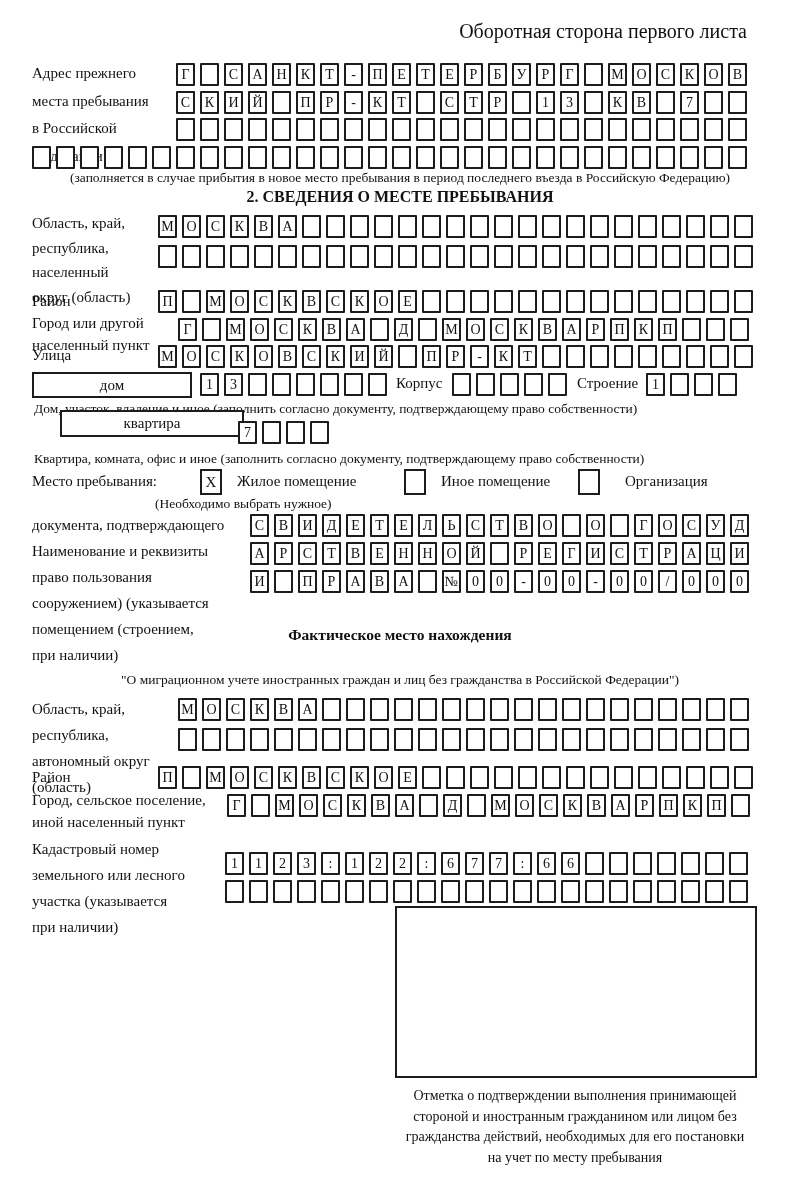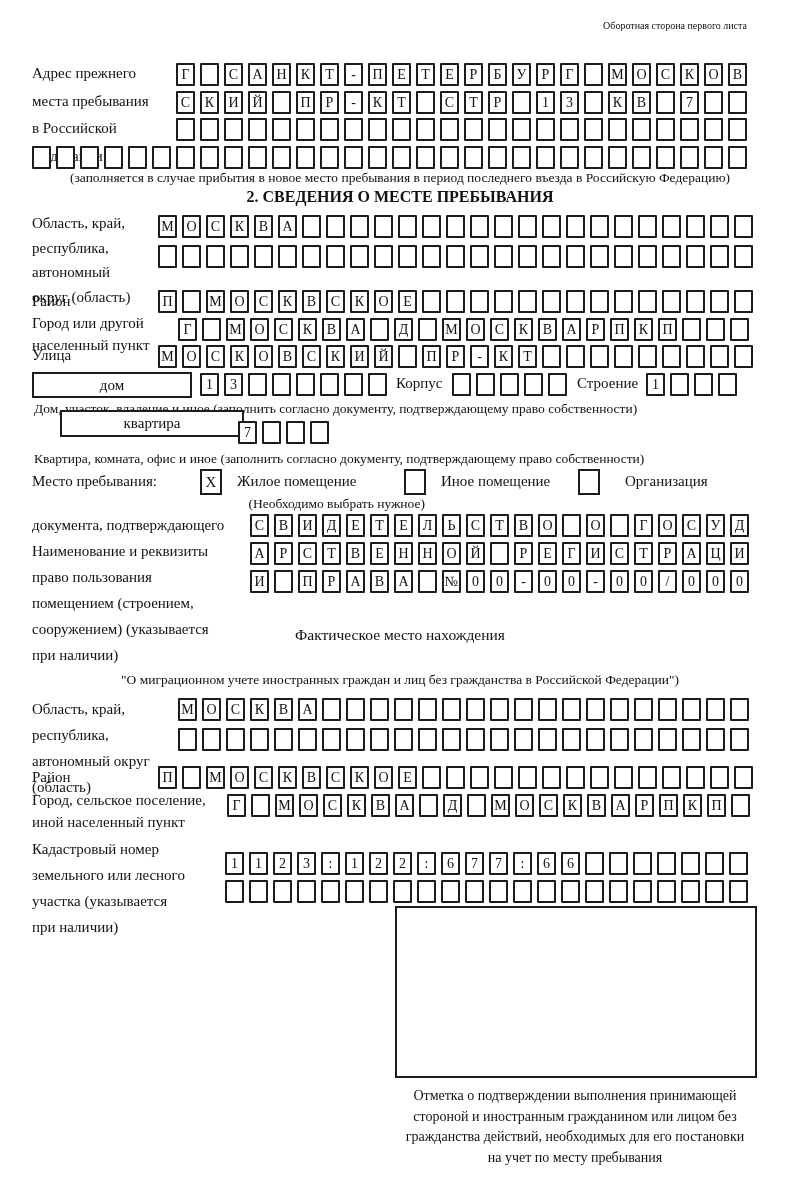--- a/index.html
+++ b/index.html
@@ -4,25 +4,25 @@
 <style>
   * { margin:0; padding:0; box-sizing:border-box; }
   html,body { background:#ffffff; }
   body {
     width:800px; height:1180px; position:relative;
     font-family:"Liberation Serif","DejaVu Serif",serif;
     color:#111111;
   }
   .page { position:absolute; left:0; top:0; width:800px; height:1180px; background:#ffffff; }
   .abs { position:absolute; }
-  .note { font-size:10px; white-space:nowrap; }
+  .note { font-size:20px; white-space:nowrap; }
   .lbl { font-size:15px; }
   .cap { font-size:13.5px; white-space:nowrap; }
   .title { font-size:16px; font-weight:bold; text-align:center; }
-  .subtitle { font-size:15.5px; font-weight:normal; text-align:center; }
+  .subtitle { font-size:15.5px; font-weight:bold; text-align:center; }
   .center { left:0; width:800px; text-align:center; }
   .cellrow { display:flex; gap:5px; }
   .cell {
     flex:none; width:19px; height:23px;
     border:2px solid #1c1c1c; border-radius:1px;
     display:flex; align-items:center; justify-content:center;
     font-size:14px; line-height:1; background:#fff;
   }
   .cb {
     flex:none; width:22px; height:26px;
@@ -161,21 +161,21 @@
       <span class="cell"></span>
       <span class="cell"></span>
     </div>
   <div class="abs cap center" style="top:170px;">(заполняется в случае прибытия в новое место пребывания в период последнего въезда в Российскую Федерацию)</div>
 
   <div class="abs title center" style="top:188px;">2. СВЕДЕНИЯ О МЕСТЕ ПРЕБЫВАНИЯ</div>
 
   <div class="abs lbl" style="left:32px; top:211px; width:130px; line-height:24.5px;">
       <div>Область, край,</div>
       <div>республика,</div>
-      <div>автономный</div>
+      <div>населенный</div>
       <div>округ (область)</div>
     </div>
   <div class="abs cellrow" style="left:158px; top:215px;">
       <span class="cell">М</span>
       <span class="cell">О</span>
       <span class="cell">С</span>
       <span class="cell">К</span>
       <span class="cell">В</span>
       <span class="cell">А</span>
       <span class="cell"></span>
@@ -358,28 +358,28 @@
     </div>
   <div class="abs lbl" style="left:237px; top:473px;">Жилое помещение</div>
   <div class="abs cellrow" style="left:404px; top:469px;">
       <span class="cb"></span>
     </div>
   <div class="abs lbl" style="left:441px; top:473px;">Иное помещение</div>
   <div class="abs cellrow" style="left:578px; top:469px;">
       <span class="cb"></span>
     </div>
   <div class="abs lbl" style="left:625px; top:473px;">Организация</div>
-  <div class="abs cap" style="left:155px; top:496px; width:270px; text-align:right;">(Необходимо выбрать нужное)</div>
+  <div class="abs cap" style="left:155px; top:496px; width:270px; text-align:left;">(Необходимо выбрать нужное)</div>
 
   <div class="abs lbl" style="left:32px; top:512px; width:215px; line-height:26px;">
       <div>документа, подтверждающего</div>
       <div>Наименование и реквизиты</div>
       <div>право пользования</div>
+      <div>сооружением) (указывается</div>
       <div>помещением (строением,</div>
-      <div>сооружением) (указывается</div>
       <div>при наличии)</div>
     </div>
   <div class="abs cellrow" style="left:250px; top:514px;">
       <span class="cell">С</span>
       <span class="cell">В</span>
       <span class="cell">И</span>
       <span class="cell">Д</span>
       <span class="cell">Е</span>
       <span class="cell">Т</span>
       <span class="cell">Е</span>

